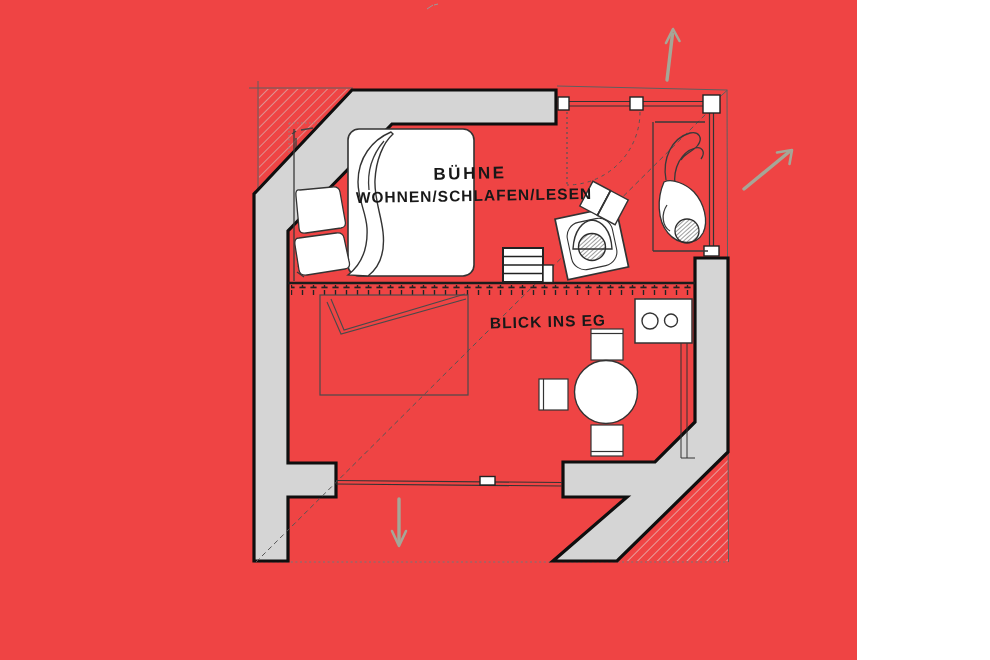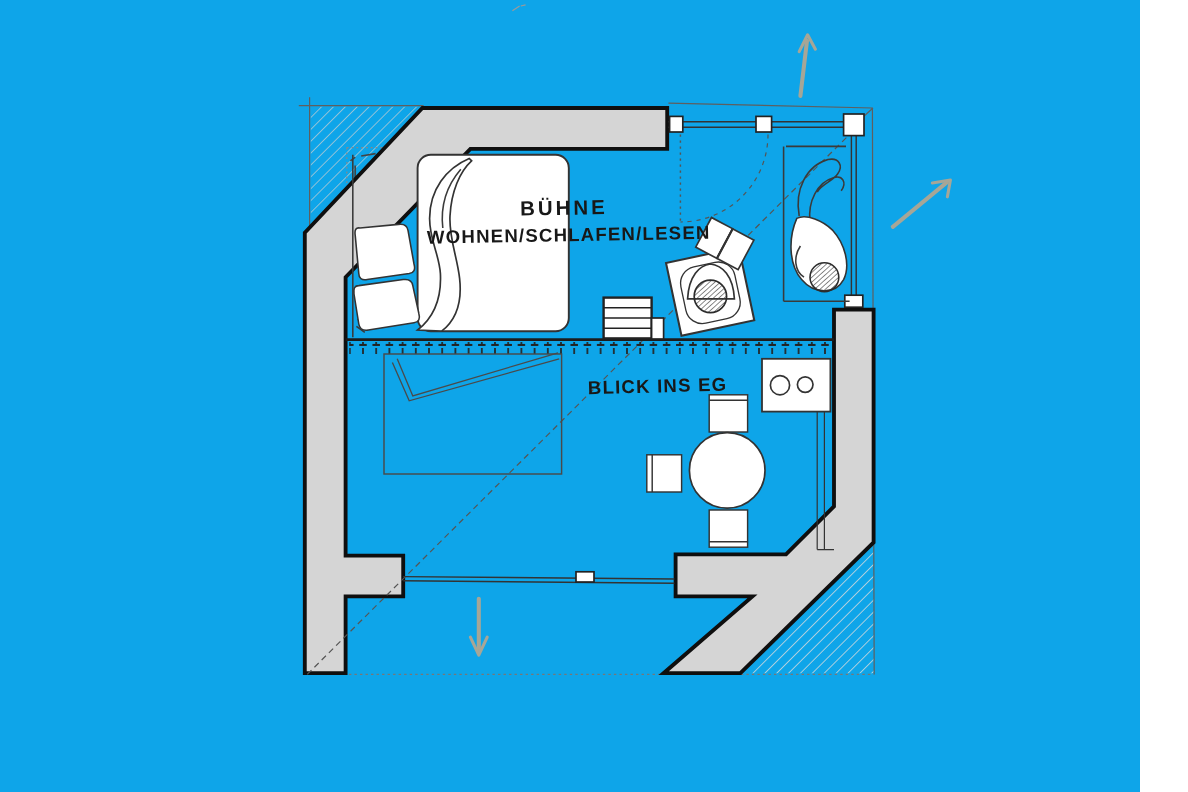--- a/index.html
+++ b/index.html
@@ -1,16 +1,16 @@
 <!DOCTYPE html>
 <html><head>
 <meta charset="utf-8">
 <style>
   html,body{margin:0;padding:0;background:#ffffff;width:990px;height:660px;overflow:hidden;}
-  .canvas{position:relative;width:950px;height:660px;background:#0ea5e9;}
+  .canvas{position:relative;width:857px;height:660px;background:#ef4444;}
   svg{position:absolute;left:0;top:0;}
   text{font-family:"Liberation Sans",sans-serif;font-weight:700;fill:#181818;}
   .lbl-big{font-size:17px;letter-spacing:2.5px;}
   .lbl-med{font-size:15.5px;letter-spacing:1px;}
   .sketch{stroke:#3a3a3a;stroke-width:1.3;fill:none;}
   .furn{stroke:#333;fill:#ffffff;}
 </style>
 </head>
 <body>
 

